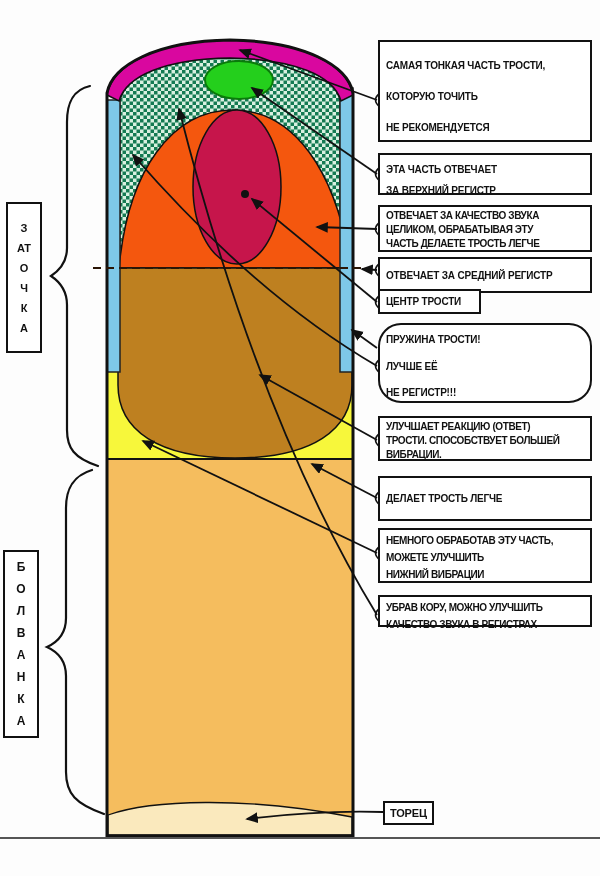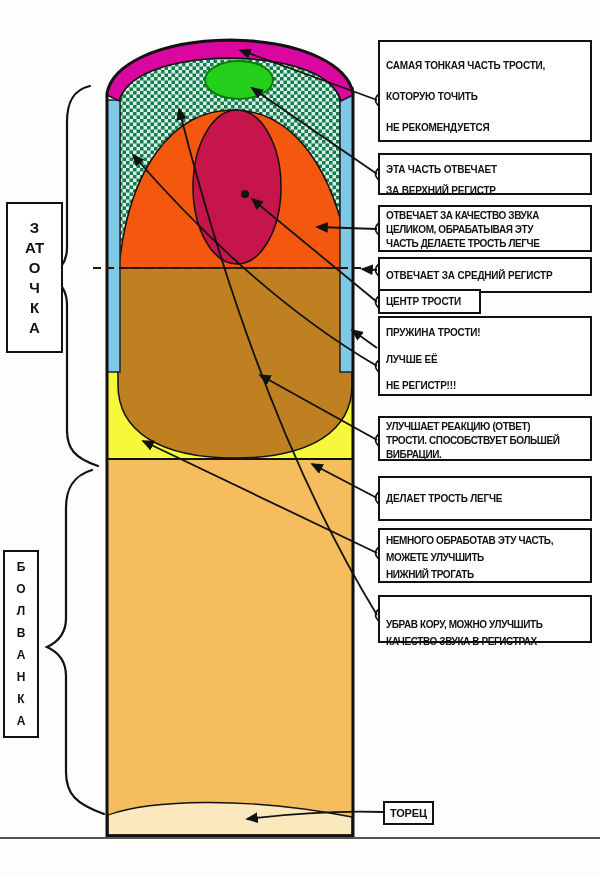--- a/index.html
+++ b/index.html
@@ -15,36 +15,36 @@
     background:#fff; border:2.2px solid #111;
     font-weight:bold; font-size:10px; letter-spacing:-0.2px;
     padding:2px 6px; z-index:5;
   }
   .co div { white-space:nowrap; }
   .b1  { top:40px;  height:102px; line-height:31px;  padding-top:8px; }
   .b2  { top:153px; height:42px;  line-height:21px;  padding-top:4px; }
   .b3  { top:205px; height:47px;  line-height:14.2px; padding-top:2px; letter-spacing:-0.4px; }
   .b4  { top:257px; height:36px;  display:flex; align-items:center; }
   .b5  { top:289px; height:25px;  width:103px; display:flex; align-items:center; }
-  .b6  { top:316px; height:80px;  line-height:26.5px; padding-top:2px; }
+  .b6  { top:323px; height:80px;  line-height:26.5px; padding-top:2px;border-radius:23px; }
   .b7  { top:416px; height:45px;  line-height:13.8px; padding-top:2px; letter-spacing:-0.4px; }
   .b8  { top:476px; height:45px;  display:flex; align-items:center; }
   .b9  { top:528px; height:55px;  line-height:17px;  padding-top:2px; letter-spacing:-0.4px; }
-  .b10 { top:595px; height:48px;  line-height:16.5px; padding-top:20px; letter-spacing:-0.4px; }
+  .b10 { top:595px; height:32px;  line-height:16.5px; padding-top:3px; letter-spacing:-0.4px; }
   .torec {
     position:absolute; left:383px; top:801px; width:auto;
     padding:4px 5px; font-size:11px; height:auto; line-height:12px;
   }
 
   .vbox {
     position:absolute; box-sizing:border-box; background:#fff;
     border:2.2px solid #111; display:flex; align-items:center; justify-content:center;
     font-weight:bold; z-index:5;
   }
-  .zat { left:6px; top:202px; width:57px; height:151px; font-size:15px; }
+  .zat { left:6px; top:202px; width:36px; height:151px; font-size:11px; }
   .bol { left:3px; top:550px; width:36px; height:188px; font-size:12px; }
   .vtext { width:1.3em; word-break:break-all; text-align:center; }
   .zat .vtext { line-height:20px; }
   .bol .vtext { line-height:22px; }
 </style>
 </head>
 <body>
 
 <div class="stage">
 
@@ -159,21 +159,21 @@
     <div>УЛУЧШАЕТ РЕАКЦИЮ (ОТВЕТ)</div>
     <div>ТРОСТИ. СПОСОБСТВУЕТ БОЛЬШЕЙ</div>
     <div>ВИБРАЦИИ.</div>
   </div>
   <div class="co b8">
     <div>ДЕЛАЕТ ТРОСТЬ ЛЕГЧЕ</div>
   </div>
   <div class="co b9">
     <div>НЕМНОГО ОБРАБОТАВ ЭТУ ЧАСТЬ,</div>
     <div>МОЖЕТЕ УЛУЧШИТЬ</div>
-    <div>НИЖНИЙ ТРОГАТЬ</div>
+    <div>НИЖНИЙ ВИБРАЦИИ</div>
   </div>
   <div class="co b10">
     <div>УБРАВ КОРУ, МОЖНО УЛУЧШИТЬ</div>
     <div>КАЧЕСТВО ЗВУКА В РЕГИСТРАХ</div>
   </div>
 
   <div class="co torec">
     <div>ТОРЕЦ</div>
   </div>
 

